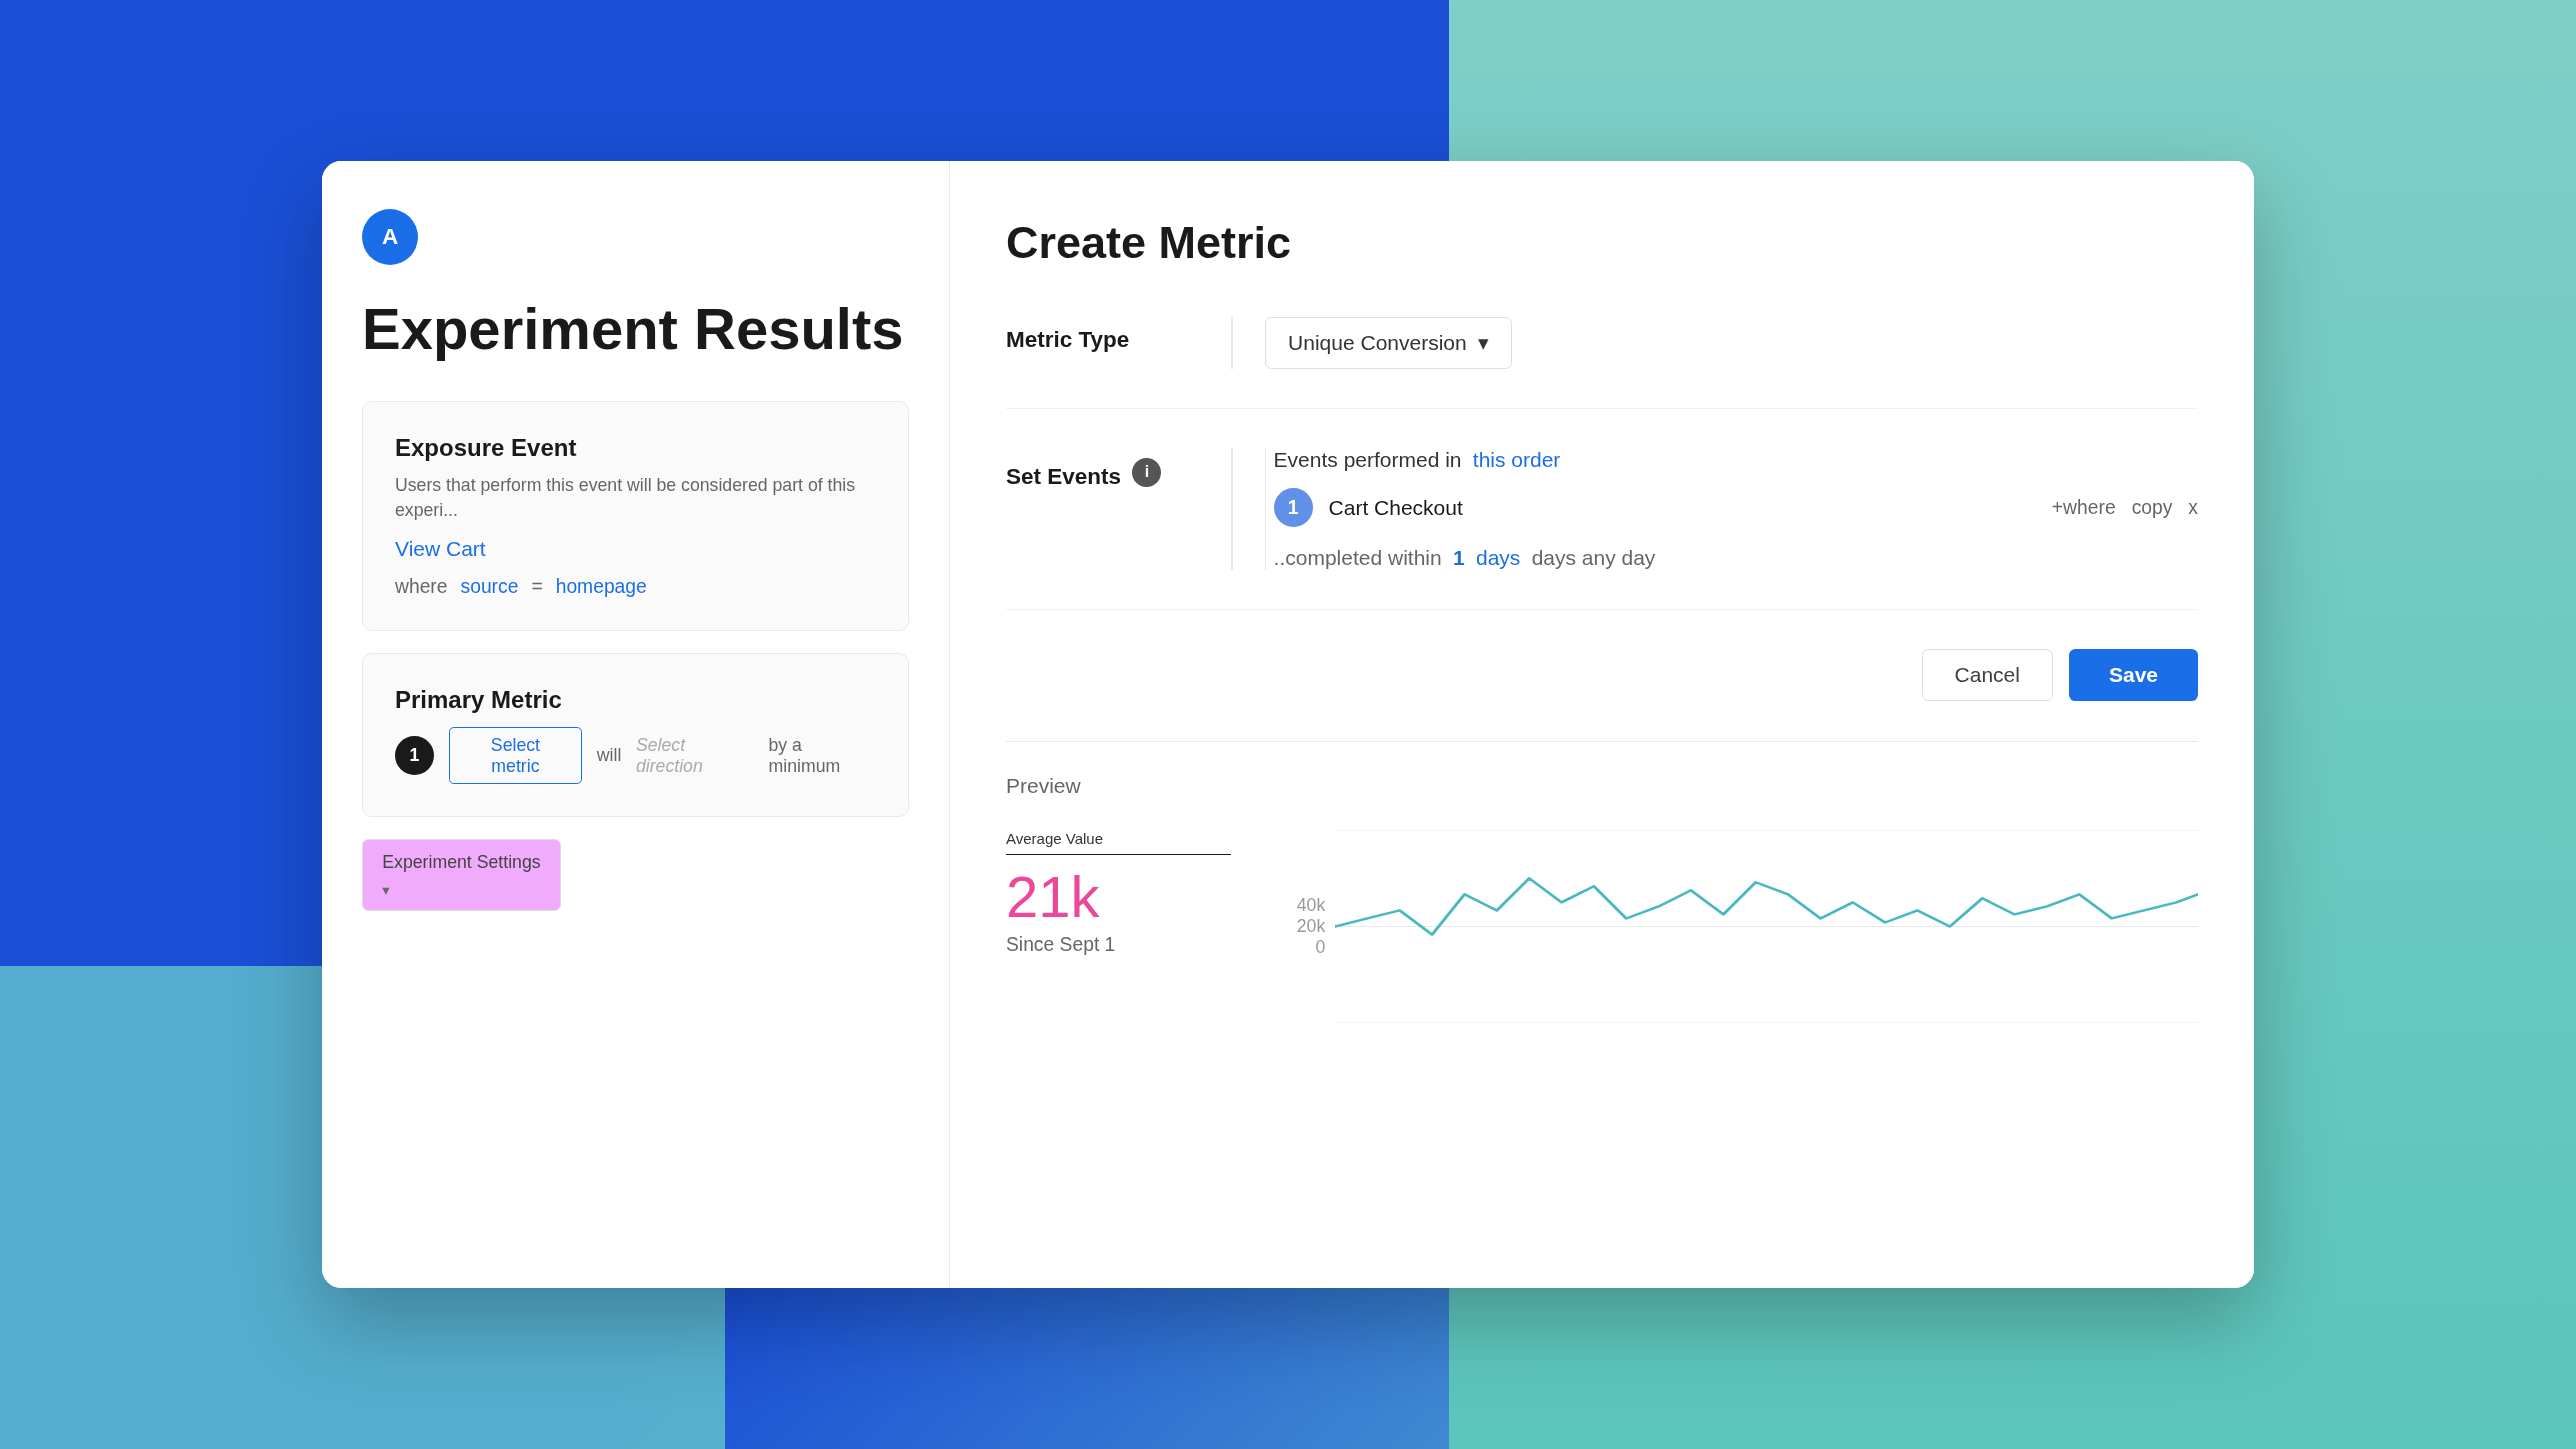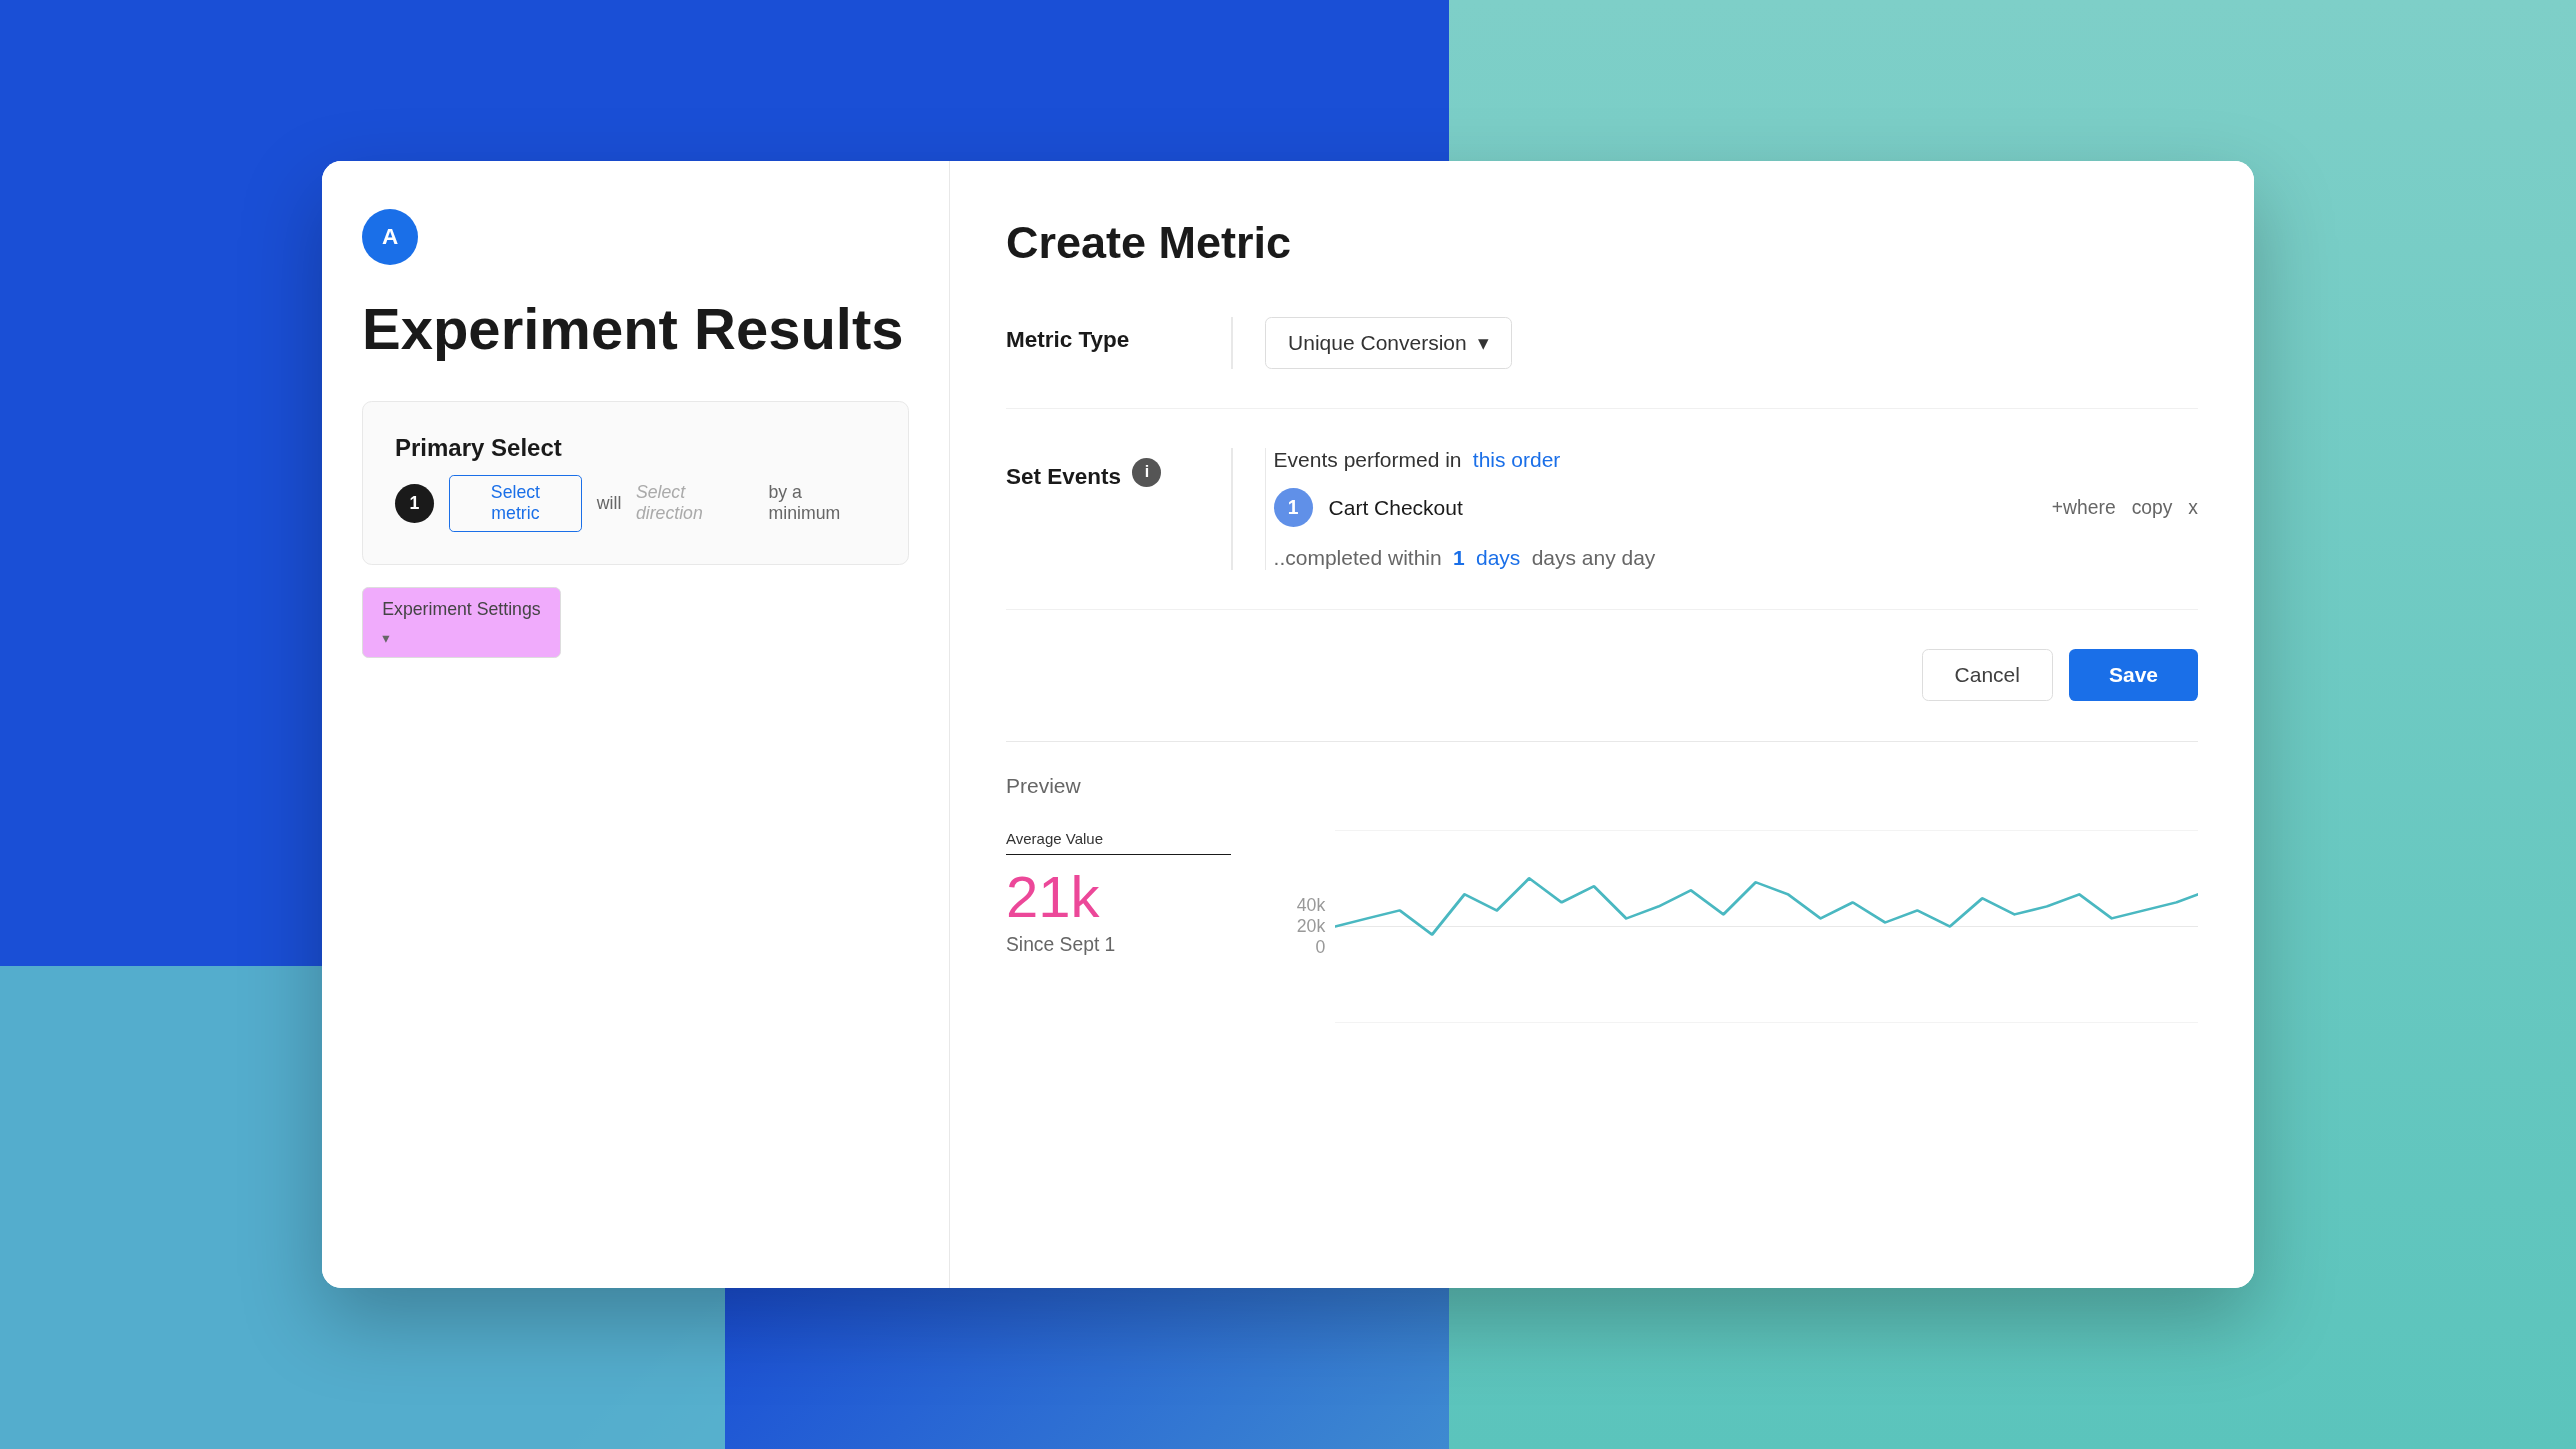--- a/index.html
+++ b/index.html
@@ -425,23 +425,34 @@
 
 <div class="main-container">
 
   <div class="left-panel">
     <div class="logo">
       <span class="logo-inner">A</span>
     </div>
 
     <h1 class="page-title">Experiment Results</h1>
 
+    <div class="card">
+      <div class="card-title">Exposure Event</div>
+      <div class="card-desc">Users that perform this event will be considered part of this experi...</div>
+      <a class="link-text">View Cart</a>
+      <div class="where-row">
+        <span>where</span>
+        <span class="code-tag">source</span>
+        <span class="equals-tag">=</span>
+        <span class="code-tag">homepage</span>
+      </div>
+    </div>
 
     <div class="primary-card">
-      <div class="card-title">Primary Select</div>
+      <div class="card-title">Primary Metric</div>
       <div class="metric-row">
         <div class="step-badge">1</div>
         <button class="select-metric-btn">Select metric</button>
         <span class="min-text">will</span>
         <span class="direction-placeholder">Select direction</span>
         <span class="min-text">by a minimum</span>
       </div>
     </div>
 
     <div class="settings-dropdown">

